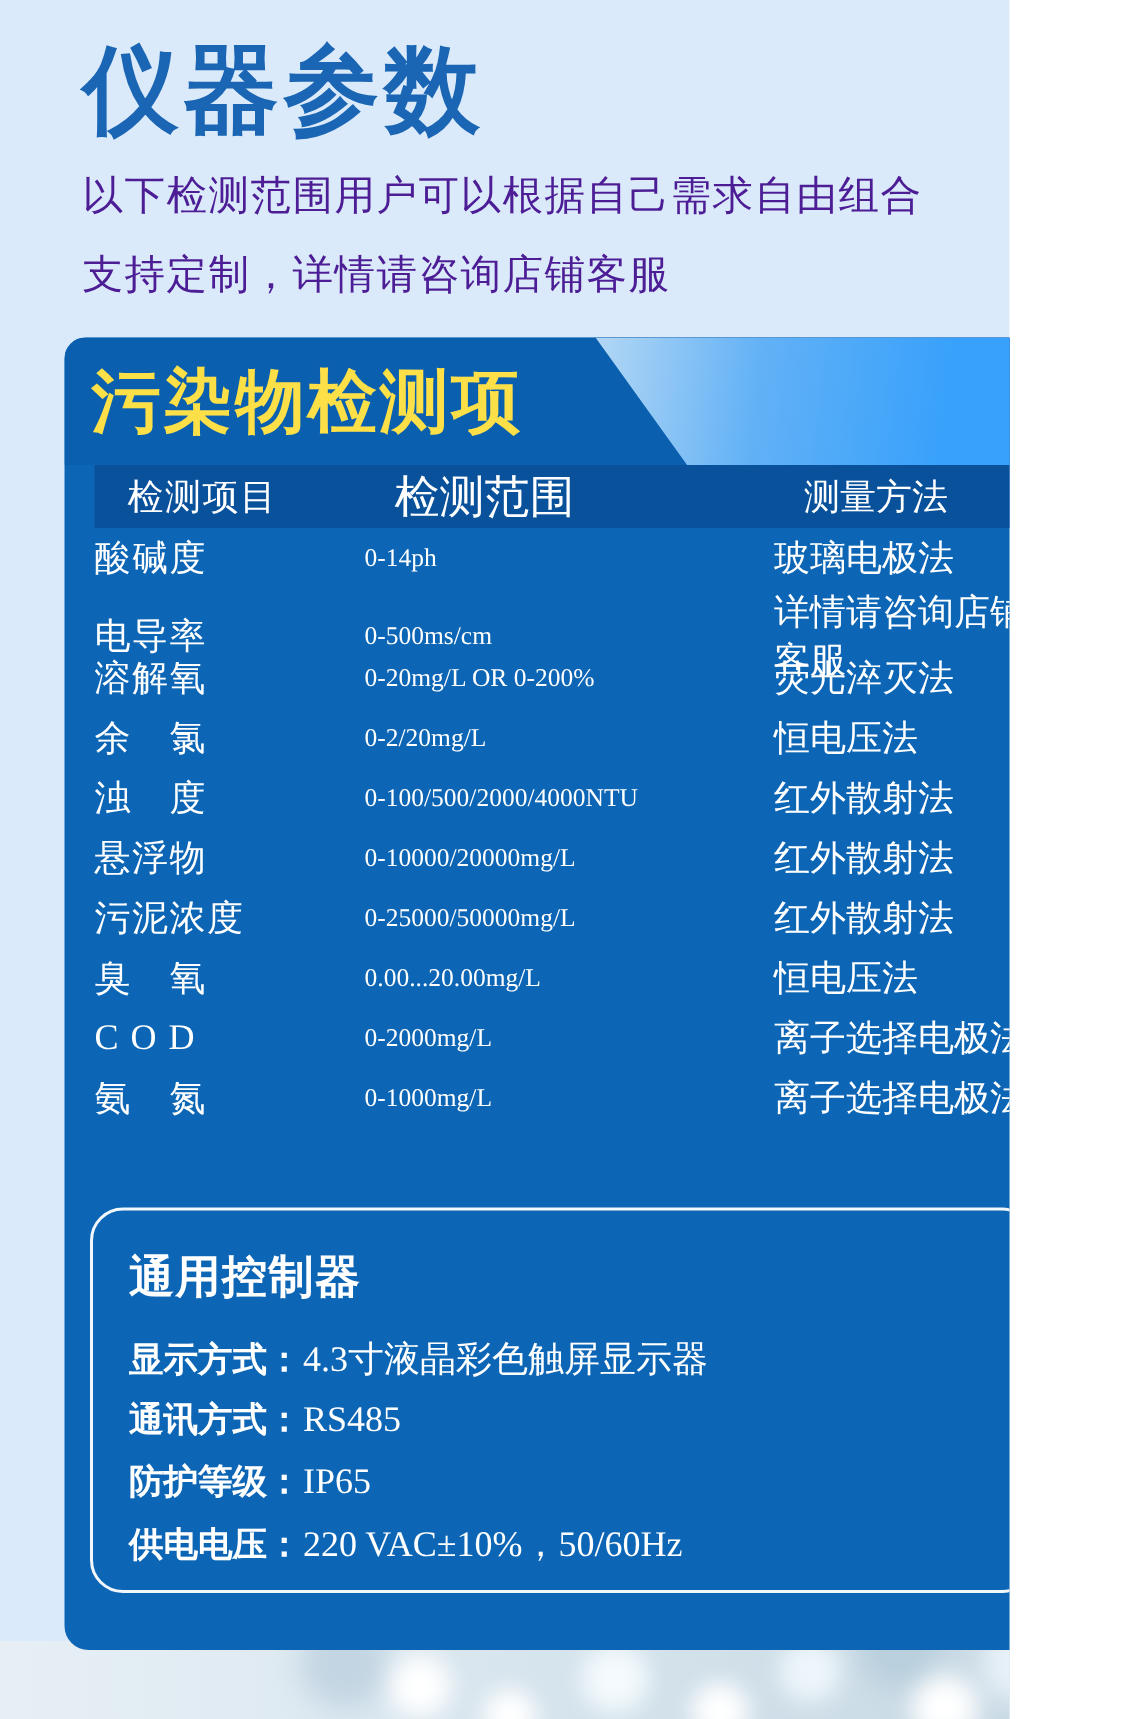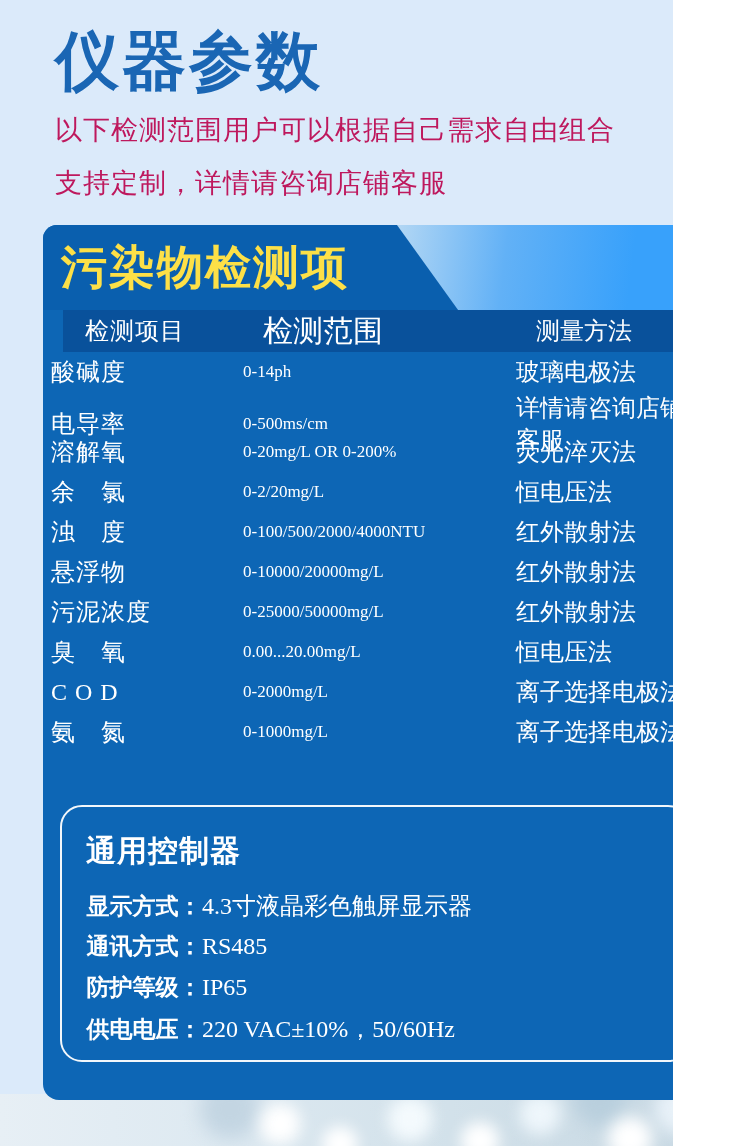--- a/index.html
+++ b/index.html
@@ -9,21 +9,21 @@
     font-family:"Liberation Serif","DejaVu Serif",serif;
   }
 
   
   .intro { position:absolute; left:55px; top:24px; }
   .intro h1 {
     margin:0; font-size:64px; line-height:1.15; font-weight:bold;
     letter-spacing:3px; color:#1a66b4;
     font-family:"DejaVu Serif","Liberation Serif",serif;
   }
-  .intro p { margin:0; font-size:27px; color:#be185d; letter-spacing:1px; }
+  .intro p { margin:0; font-size:27px; color:#4c1d95; letter-spacing:1px; }
   .intro p.l1 { margin-top:14px; }
   .intro p.l2 { margin-top:17px; }
 
   
   .panel {
     position:absolute; left:43px; top:225px; width:664px; height:875px;
     background:#0d66b5; border-radius:14px 14px 16px 16px;
     overflow:hidden; z-index:2; color:#fff;
   }
   .panel-header { position:relative; height:85px; background:#0a5fae; }
@@ -33,36 +33,36 @@
     clip-path:polygon(0 0, 100% 0, 100% 100%, 19.7% 100%);
   }
   .panel-header h2 {
     position:absolute; left:18px; top:50%; transform:translateY(-50%);
     margin:0; font-size:46px; font-weight:bold; letter-spacing:2px; color:#fde047;
   }
 
   .grid3 { display:grid; grid-template-columns:160px 313px 1fr; align-items:center; }
   .thead { height:42px; background:#09519b; font-size:24px;margin-left:20px; }
   .t-row { height:40px; font-size:24px; }
-  .c1 { padding-left:8px; letter-spacing:1px; }
+  .c1 { padding-left:20px; letter-spacing:1px; }
   .thead .c1 { padding-left:22px; }
   .c2 { padding-left:40px; font-size:17px; }
   .thead .c2 { font-size:30px; }
 
   
   .controller {
     position:absolute; left:17px; top:580px; width:630px; height:257px;
     box-sizing:border-box; border:2px solid rgba(255,255,255,0.95);
     border-radius:22px; padding:24px 0 0 24px;
   }
   .controller h3 {
     margin:0 0 18px 0; font-size:30px; letter-spacing:1px; font-weight:bold;
     font-family:"Liberation Sans","DejaVu Sans",sans-serif;
   }
-  .spec-row { display:flex; align-items:baseline; height:41px;text-align:center; }
+  .spec-row { display:flex; align-items:baseline; height:41px; }
   .spec-label {
     flex:0 0 116px; font-size:23px; font-weight:bold;
     font-family:"Liberation Sans","DejaVu Sans",sans-serif;
   }
   .spec-value { font-size:24px; }
 
   
   .water {
     position:absolute; left:0; top:1094px; width:750px; height:52px;
     overflow:hidden; z-index:1;

